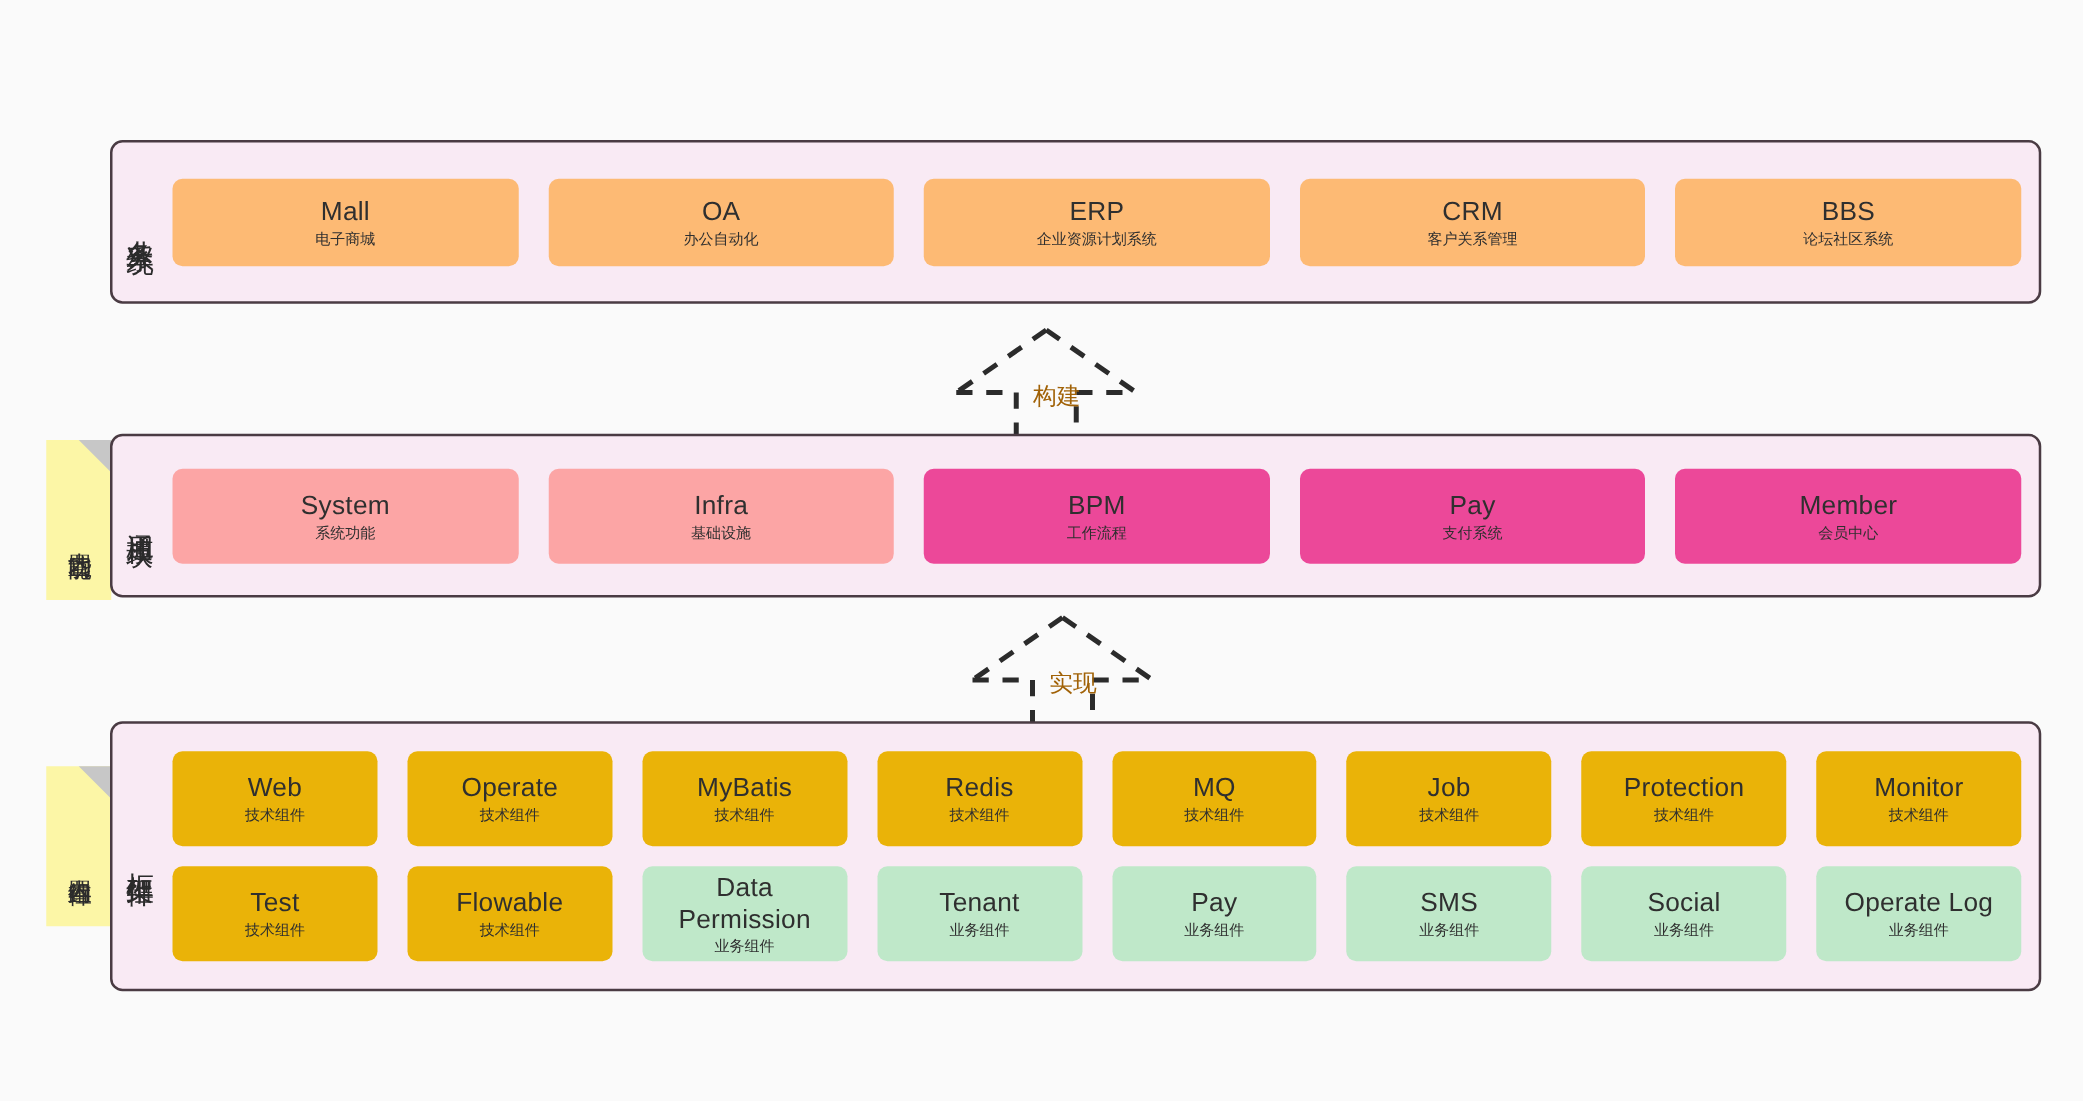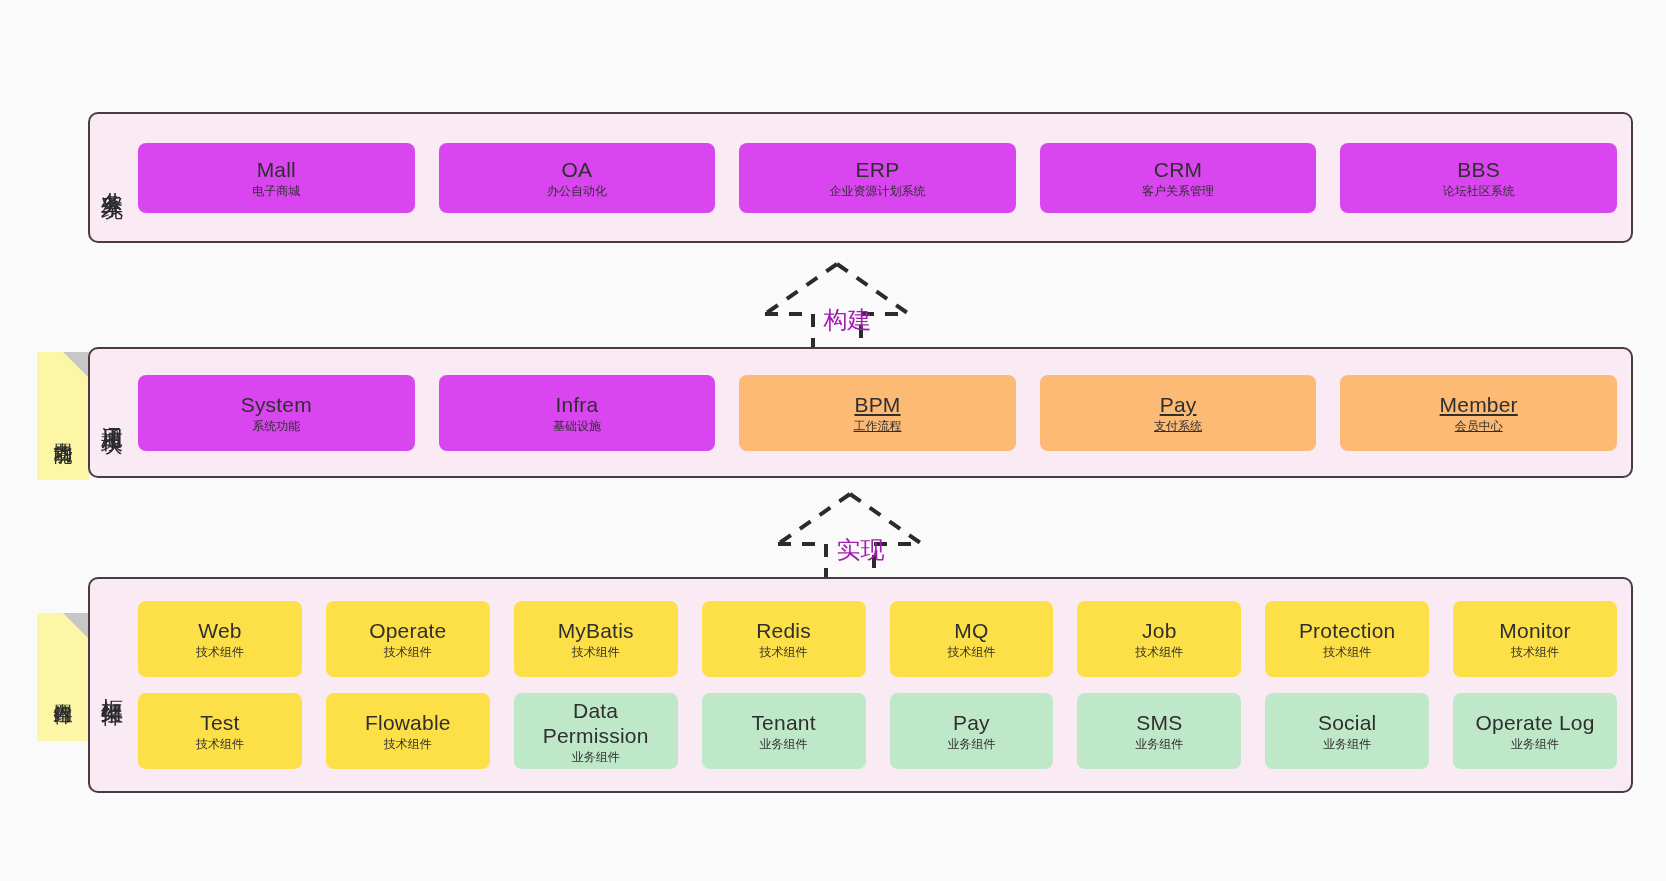--- a/index.html
+++ b/index.html
@@ -77,24 +77,24 @@
   }
   .node .n-title {
     font-size: 21px;
     letter-spacing: .2px;
   }
   .node .n-sub {
     font-size: 12px;
     margin-top: 2px;
   }
 
-  .c-blue       { background: #d946ef; }
-  .c-red        { background: #d946ef; }
-  .c-pink       { background: #fdba74; text-decoration: underline; }
-  .c-green      { background: #fde047; }
+  .c-blue       { background: #fdba74; }
+  .c-red        { background: #fca5a5; }
+  .c-pink       { background: #ec4899; }
+  .c-green      { background: #eab308; }
   .c-greenlight { background: #bfe8c9; }
 
   
   #layer-business { left: 88px;  top: 112px; width: 1545px; height: 131px; }
   #layer-business .node { height: 70px; }
 
   #layer-modules  { left: 88px;  top: 347px; width: 1545px; height: 131px; }
   #layer-modules .node { height: 76px; }
 
   #layer-framework{ left: 88px;  top: 577px; width: 1545px; height: 216px; }
@@ -137,22 +137,22 @@
     position: absolute;
     width: 160px;
     height: 96px;
   }
   .uml-arrow svg { display: block; }
   .uml-arrow .arrow-text {
     position: absolute;
     left: 50%;
     top: 46px;
     transform: translateX(-28%);
-    font-size: 24px;
-    color: #a21caf;
+    font-size: 19px;
+    color: #a16207;
     background: transparent;
     white-space: nowrap;
     user-select: none;
   }
   #arrow-build   { left: 757px; top: 258px; }
   #arrow-realize { left: 770px; top: 488px; }
 </style>
 </head>
 <body>
 

